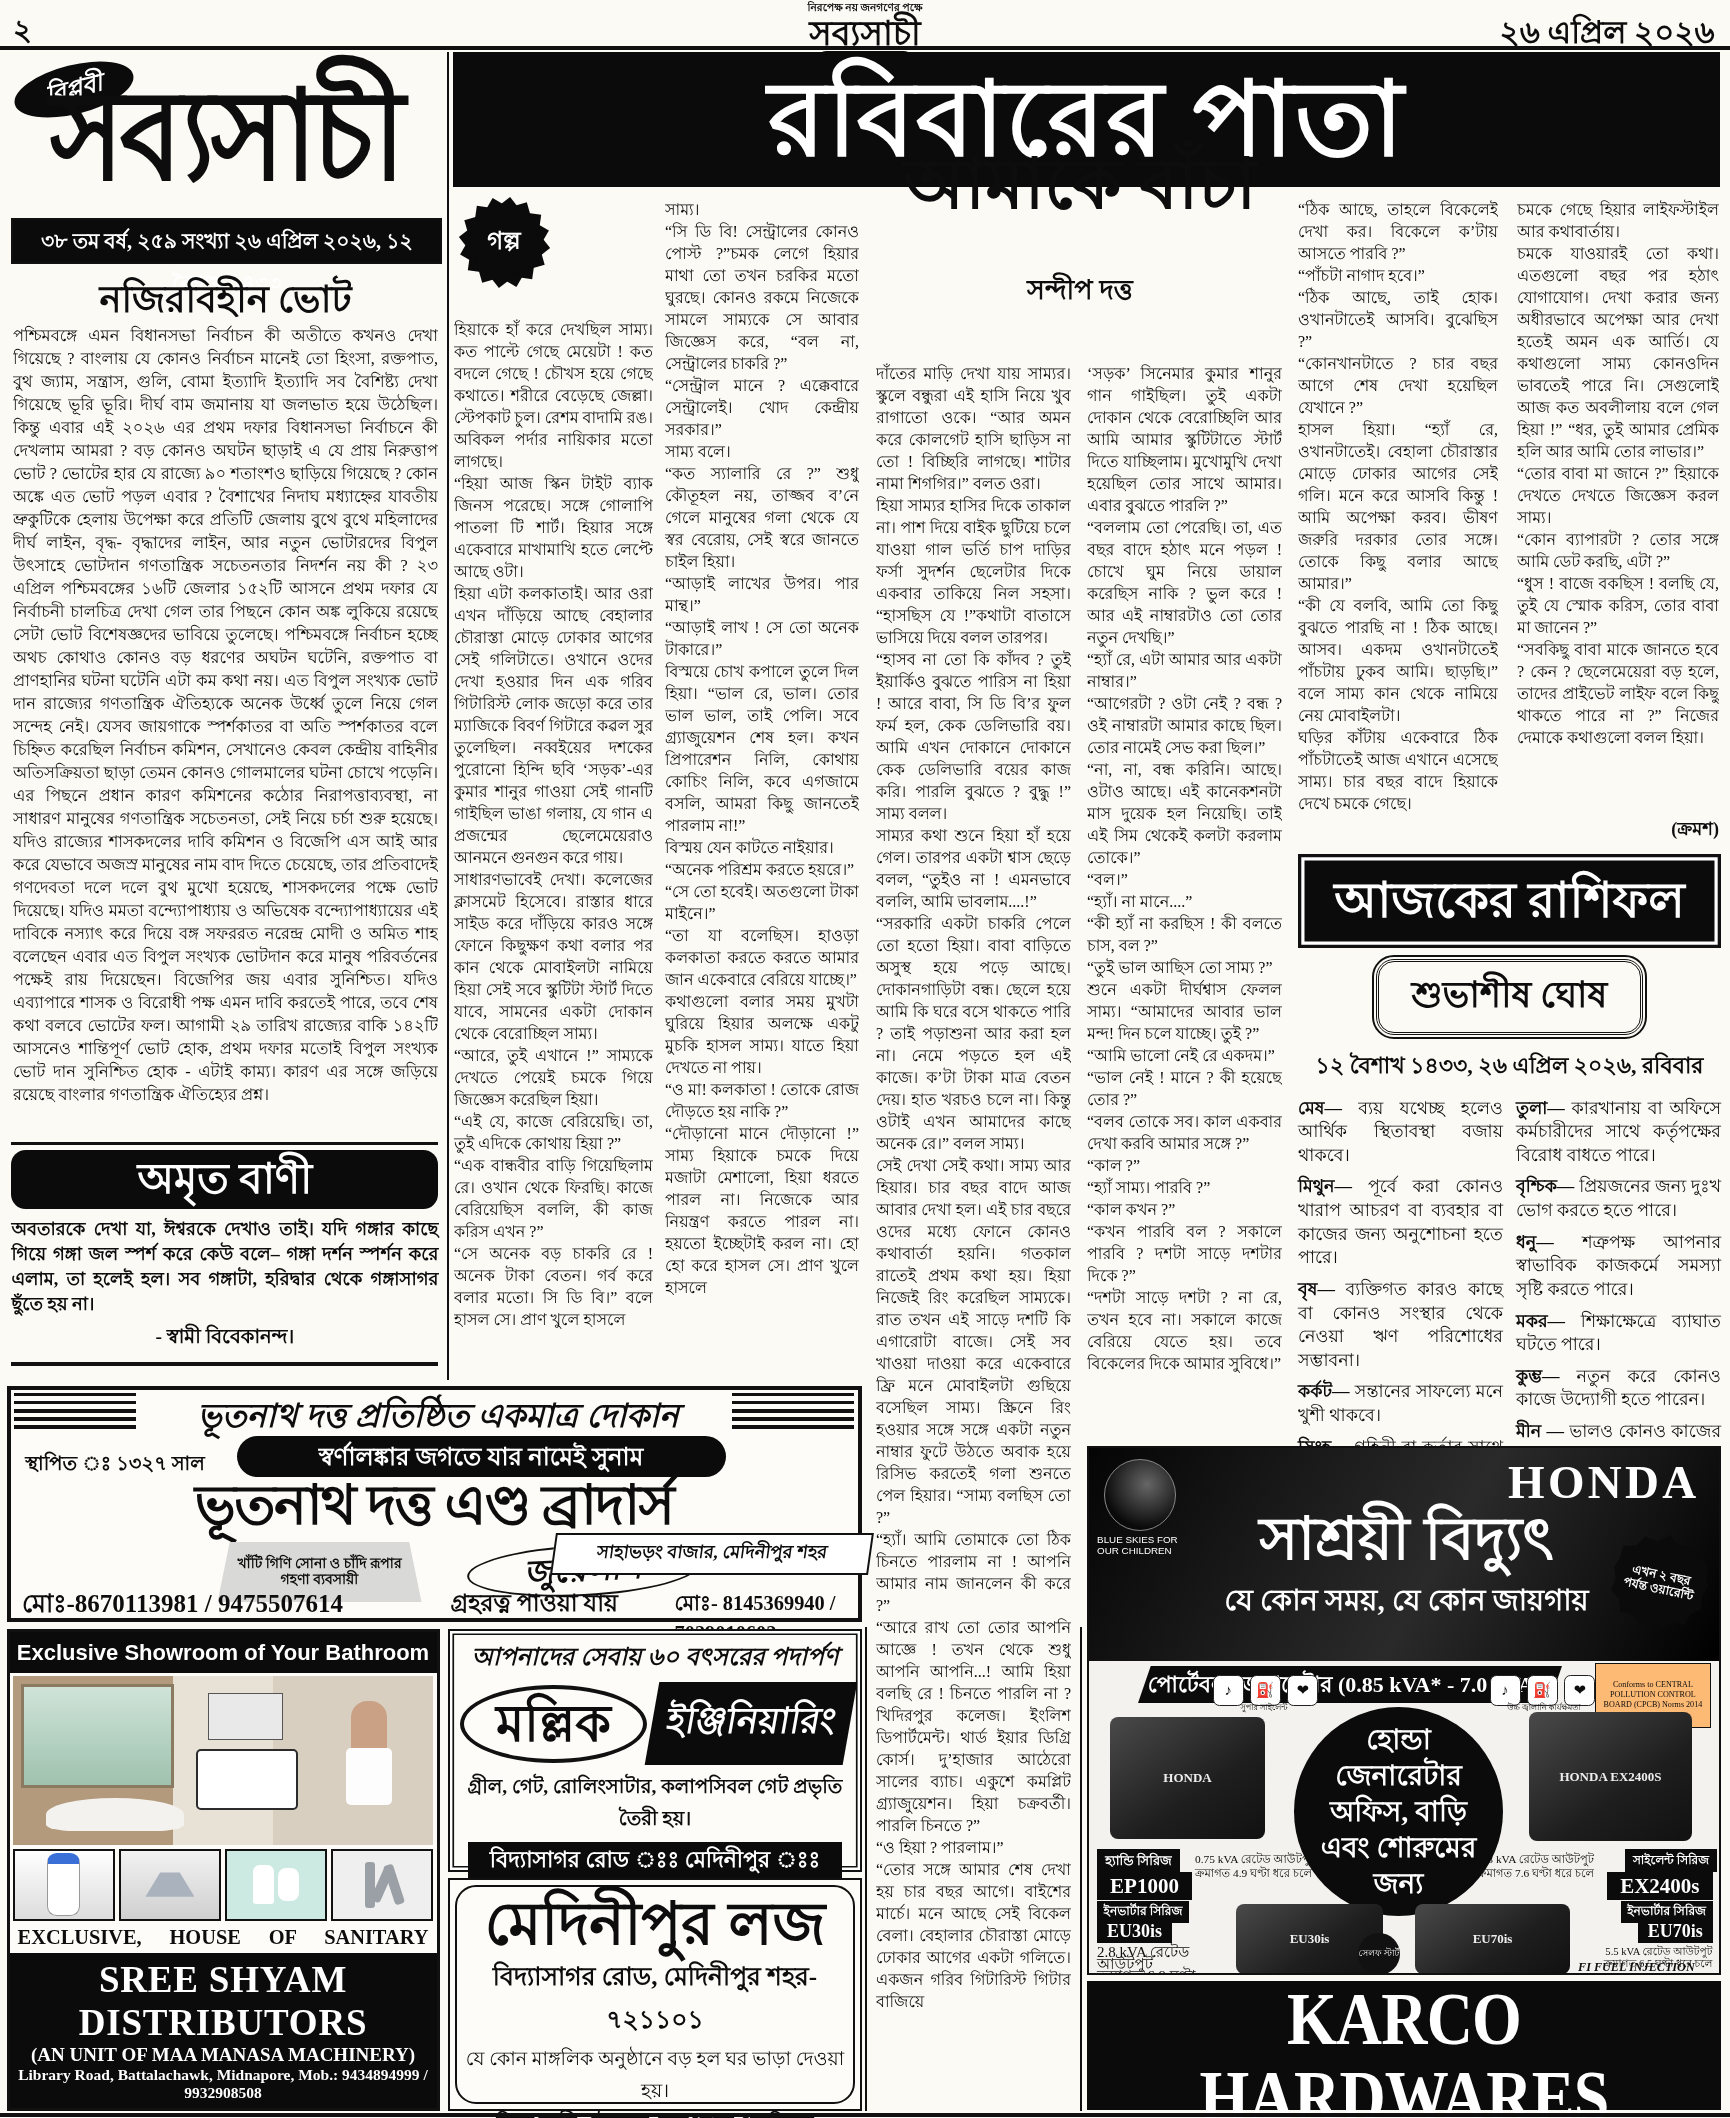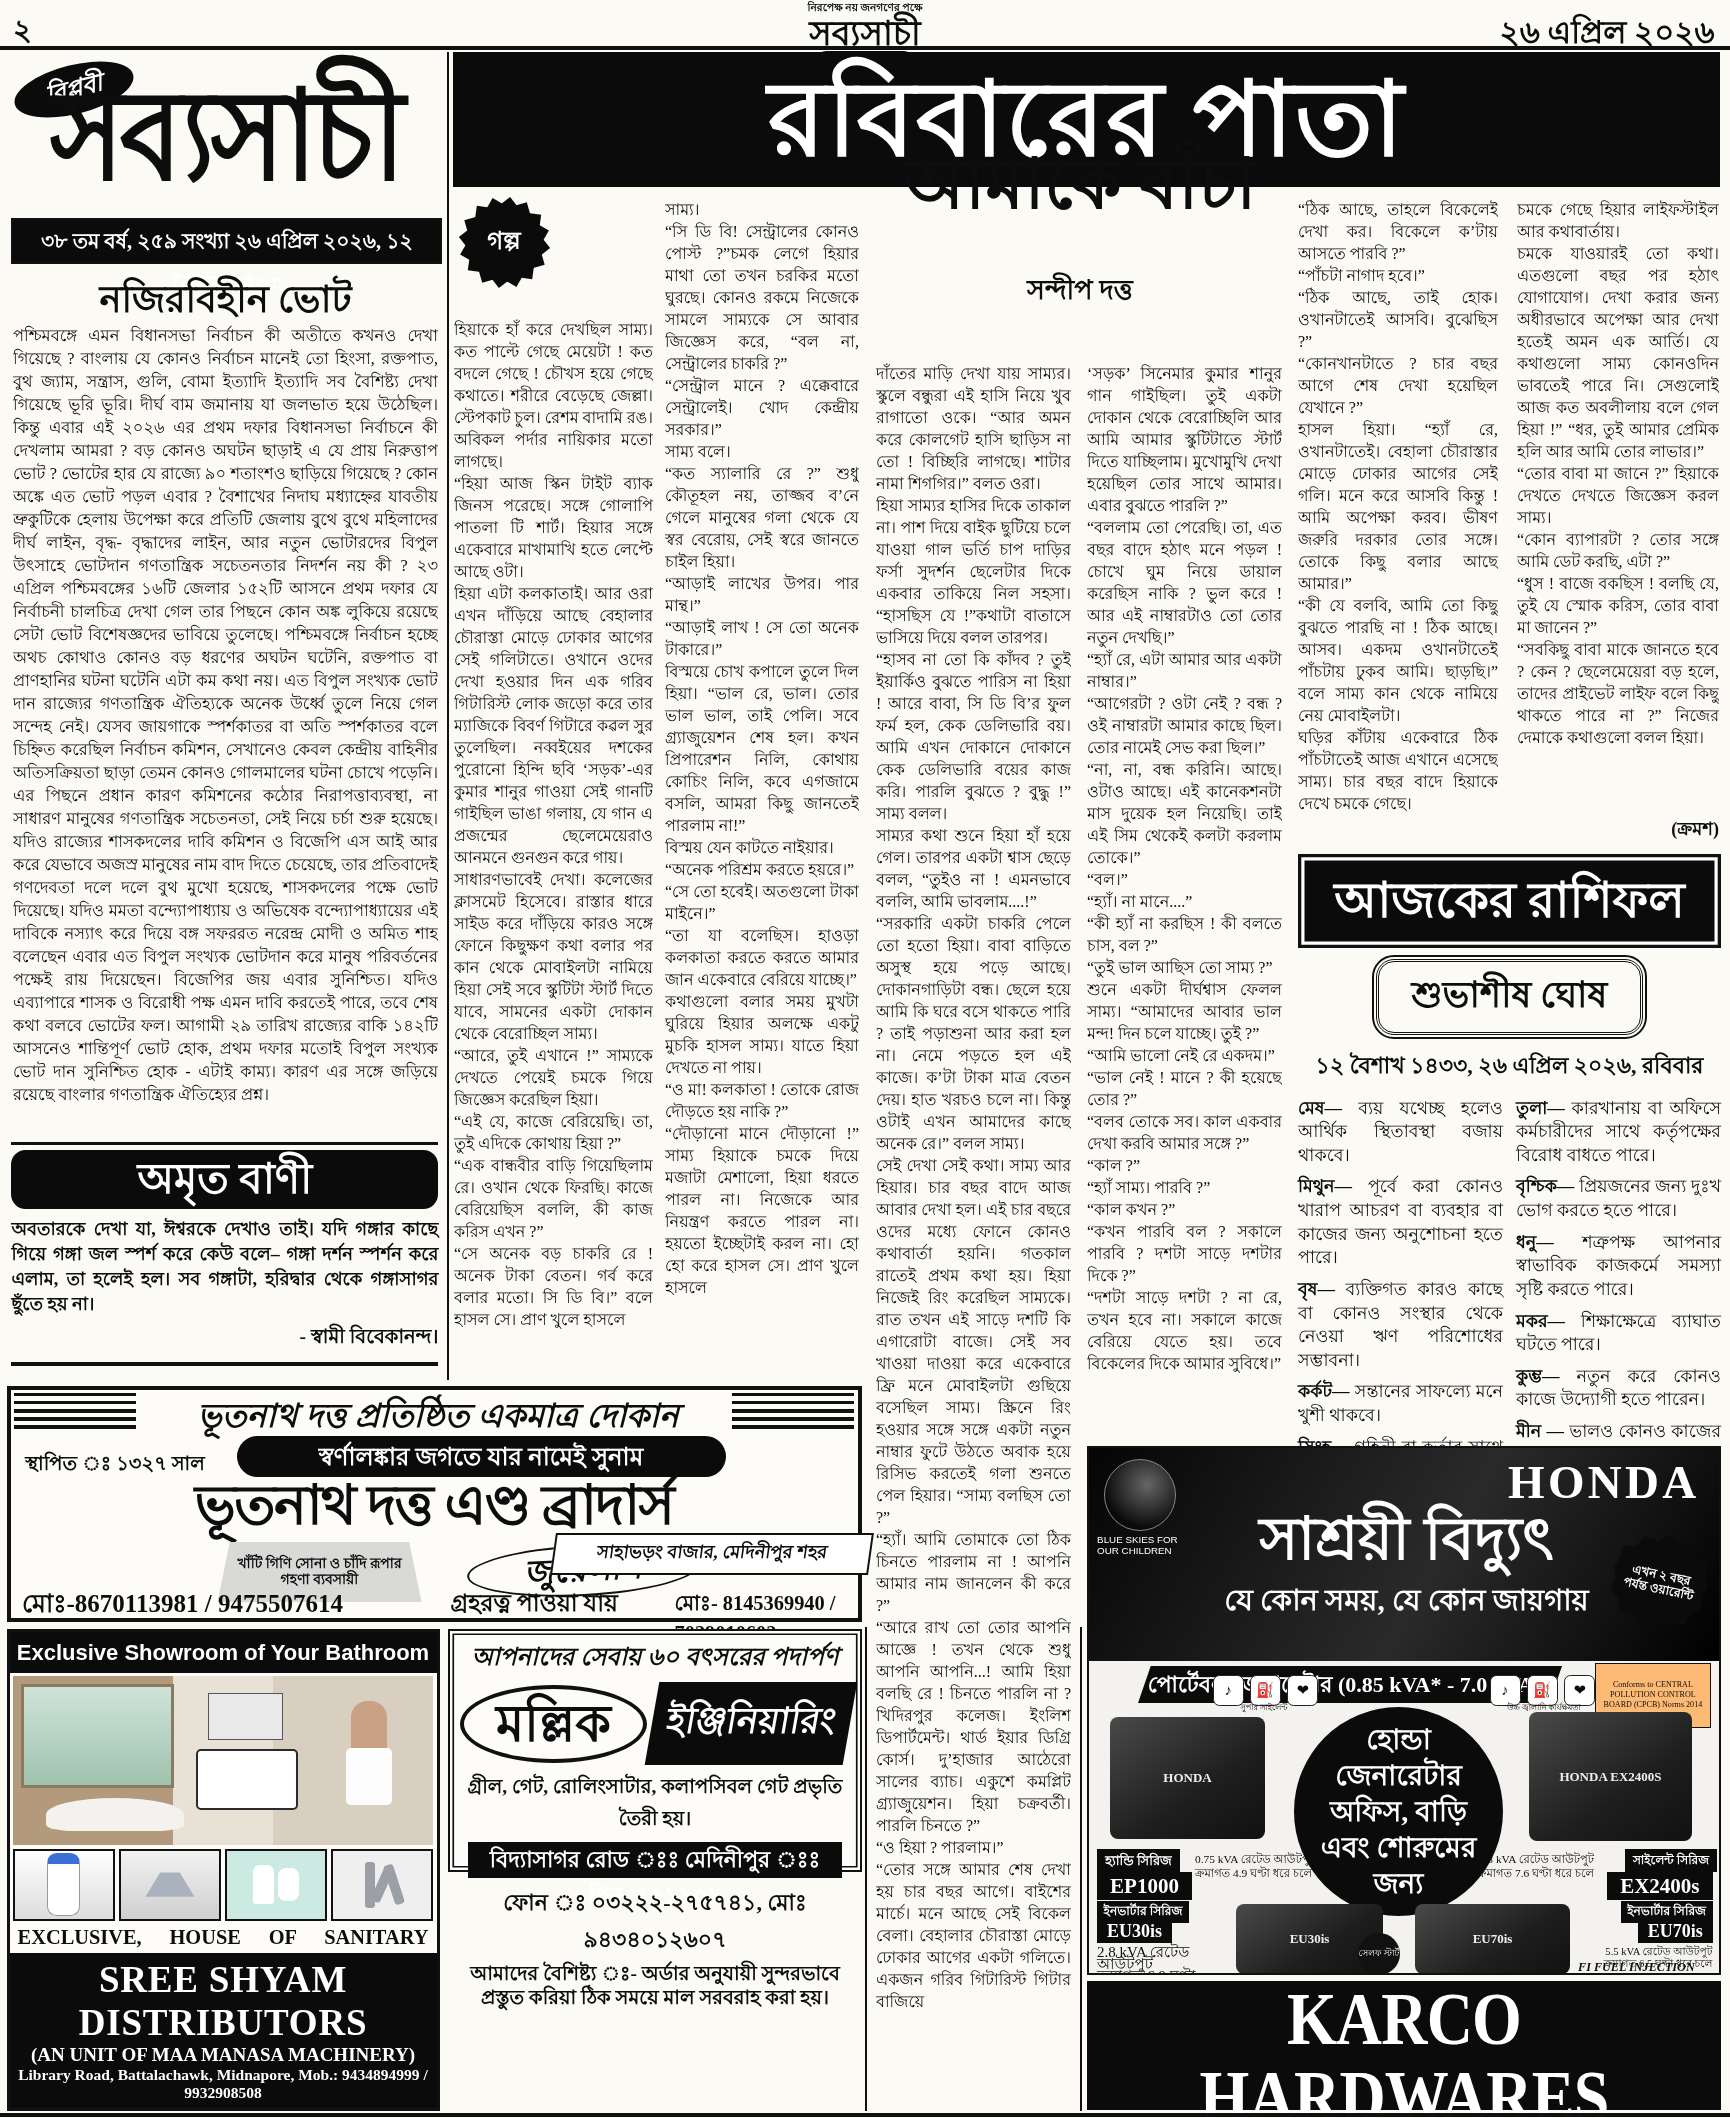--- a/index.html
+++ b/index.html
@@ -53,21 +53,21 @@
   <div class="abs c b" style="left:6.5px;top:68px;width:438px;font-size:112px;line-height:122px;letter-spacing:-4.1px;transform:scaleY(1.12);transform-origin:top;">সব্যসাচী</div>
   <div class="abs inv c b" style="left:11.4px;top:218px;width:427px;height:42px;line-height:42px;font-size:20.4px;border:2.4px solid #111;">৩৮ তম বর্ষ, ২৫৯ সংখ্যা ২৬ এপ্রিল ২০২৬, ১২ বৈশাখ ১৪৩৩</div>
 
   <div class="abs c b" style="left:6.5px;top:270px;width:438px;font-size:37px;">নজিরবিহীন ভোট</div>
   <div class="abs j pre" style="left:13px;top:324px;width:425px;height:815px;font-size:16.3px;line-height:23px;overflow:hidden;">পশ্চিমবঙ্গে এমন বিধানসভা নির্বাচন কী অতীতে কখনও দেখা গিয়েছে ? বাংলায় যে কোনও নির্বাচন মানেই তো হিংসা, রক্তপাত, বুথ জ্যাম, সন্ত্রাস, গুলি, বোমা ইত্যাদি ইত্যাদি সব বৈশিষ্ট্য দেখা গিয়েছে ভূরি ভূরি। দীর্ঘ বাম জমানায় যা জলভাত হয়ে উঠেছিল। কিন্তু এবার এই ২০২৬ এর প্রথম দফার বিধানসভা নির্বাচনে কী দেখলাম আমরা ? বড় কোনও অঘটন ছাড়াই এ যে প্রায় নিরুত্তাপ ভোট ? ভোটের হার যে রাজ্যে ৯০ শতাংশও ছাড়িয়ে গিয়েছে ? কোন অঙ্কে এত ভোট পড়ল এবার ? বৈশাখের নিদাঘ মধ্যাহ্নের যাবতীয় ভ্রুকুটিকে হেলায় উপেক্ষা করে প্রতিটি জেলায় বুথে বুথে মহিলাদের দীর্ঘ লাইন, বৃদ্ধ- বৃদ্ধাদের লাইন, আর নতুন ভোটারদের বিপুল উৎসাহে ভোটদান গণতান্ত্রিক সচেতনতার নিদর্শন নয় কী ? ২৩ এপ্রিল পশ্চিমবঙ্গের ১৬টি জেলার ১৫২টি আসনে প্রথম দফার যে নির্বাচনী চালচিত্র দেখা গেল তার পিছনে কোন অঙ্ক লুকিয়ে রয়েছে সেটা ভোট বিশেষজ্ঞদের ভাবিয়ে তুলেছে। পশ্চিমবঙ্গে নির্বাচন হচ্ছে অথচ কোথাও কোনও বড় ধরণের অঘটন ঘটেনি, রক্তপাত বা প্রাণহানির ঘটনা ঘটেনি এটা কম কথা নয়। এত বিপুল সংখ্যক ভোট দান রাজ্যের গণতান্ত্রিক ঐতিহ্যকে অনেক উর্ধ্বে তুলে নিয়ে গেল সন্দেহ নেই। যেসব জায়গাকে স্পর্শকাতর বা অতি স্পর্শকাতর বলে চিহ্নিত করেছিল নির্বাচন কমিশন, সেখানেও কেবল কেন্দ্রীয় বাহিনীর অতিসক্রিয়তা ছাড়া তেমন কোনও গোলমালের ঘটনা চোখে পড়েনি। এর পিছনে প্রধান কারণ কমিশনের কঠোর নিরাপত্তাব্যবস্থা, না সাধারণ মানুষের গণতান্ত্রিক সচেতনতা, সেই নিয়ে চর্চা শুরু হয়েছে। যদিও রাজ্যের শাসকদলের দাবি কমিশন ও বিজেপি এস আই আর করে যেভাবে অজস্র মানুষের নাম বাদ দিতে চেয়েছে, তার প্রতিবাদেই গণদেবতা দলে দলে বুথ মুখো হয়েছে, শাসকদলের পক্ষে ভোট দিয়েছে। যদিও মমতা বন্দ্যোপাধ্যায় ও অভিষেক বন্দ্যোপাধ্যায়ের এই দাবিকে নস্যাৎ করে দিয়ে বঙ্গ সফররত নরেন্দ্র মোদী ও অমিত শাহ বলেছেন এবার এত বিপুল সংখ্যক ভোটদান করে মানুষ পরিবর্তনের পক্ষেই রায় দিয়েছেন। বিজেপির জয় এবার সুনিশ্চিত। যদিও এব্যাপারে শাসক ও বিরোধী পক্ষ এমন দাবি করতেই পারে, তবে শেষ কথা বলবে ভোটের ফল। আগামী ২৯ তারিখ রাজ্যের বাকি ১৪২টি আসনেও শান্তিপূর্ণ ভোট হোক, প্রথম দফার মতোই বিপুল সংখ্যক ভোট দান সুনিশ্চিত হোক - এটাই কাম্য। কারণ এর সঙ্গে জড়িয়ে রয়েছে বাংলার গণতান্ত্রিক ঐতিহ্যের প্রশ্ন।</div>
 
   <div class="abs" style="left:11.4px;top:1142px;width:427px;">
     <div class="rule-h" style="width:100%;height:3.3px;"></div>
     <div class="inv c b" style="margin-top:4.9px;height:59px;line-height:59px;font-size:42px;border-radius:14.7px;">অমৃত বাণী</div>
     <div class="j" style="margin-top:8.1px;font-size:18px;line-height:25px;font-weight:bold;">অবতারকে দেখা যা, ঈশ্বরকে দেখাও তাই। যদি গঙ্গার কাছে গিয়ে গঙ্গা জল স্পর্শ করে কেউ বলে– গঙ্গা দর্শন স্পর্শন করে এলাম, তা হলেই হল। সব গঙ্গাটা, হরিদ্বার থেকে গঙ্গাসাগর ছুঁতে হয় না।</div>
-    <div class="b" style="text-align:right;font-size:19.5px;margin-top:4.9px;">- স্বামী বিবেকানন্দ।</div>
+    <div class="b" style="text-align:center;font-size:19.5px;margin-top:4.9px;">- স্বামী বিবেকানন্দ।</div>
     <div class="rule-h" style="width:100%;height:3.3px;margin-top:8.1px;"></div>
   </div>
 
   <div class="abs rule-v" style="left:447px;top:52px;height:1328px;"></div>
 
   <div class="abs inv c b" style="left:453px;top:52px;width:1267px;height:135px;line-height:135px;font-size:104px;letter-spacing:1.6px;">রবিবারের পাতা</div>
 
   <div class="abs burst" style="left:456px;top:194px;">
     <i></i>
       <i></i>
@@ -238,20 +238,29 @@
     <div style="display:flex;align-items:center;justify-content:center;gap:4.9px;margin-top:4.9px;">
       <span class="c b" style="display:inline-block;width:179px;height:70px;line-height:70px;border:4.1px solid #111;border-radius:50%;font-size:51px;">মল্লিক</span>
       <span class="inv c b" style="display:inline-block;padding:11.4px 14.7px;font-size:36px;transform:skewX(-10deg);">ইঞ্জিনিয়ারিং</span>
     </div>
     <div class="c b" style="margin-top:6.5px;font-size:19.5px;">গ্রীল, গেট, রোলিংসাটার, কলাপসিবল গেট প্রভৃতি তৈরী হয়।</div>
     <div class="inv c b" style="margin:6.5px 18px 0 18px;height:36px;line-height:36px;font-size:22px;">বিদ্যাসাগর রোড ঃঃ মেদিনীপুর ঃঃ পিন- ৭২১১০১</div>
     <div class="c b" style="margin-top:6.5px;font-size:22px;">ফোন ঃ ০৩২২২-২৭৫৭৪১,  মোঃ  ৯৪৩৪০১২৬০৭</div>
     <div class="c b" style="margin:3.3px 13px 0 13px;font-size:19.5px;line-height:24.4px;">আমাদের বৈশিষ্ট্য ঃ- অর্ডার অনুযায়ী সুন্দরভাবে প্রস্তুত করিয়া ঠিক সময়ে মাল সরবরাহ করা হয়।</div>
   </div>
 
+  <div class="abs box" style="left:448px;top:1878px;width:414px;height:233px;border-width:2.4px;">
+    <div style="position:absolute;inset:4.9px;border:2.4px solid #111;border-radius:21px;padding:4.9px 8.1px;box-sizing:border-box;text-align:center;">
+      <div class="b" style="font-size:59px;line-height:65px;">মেদিনীপুর লজ</div>
+      <div class="b" style="font-size:25px;">বিদ্যাসাগর রোড, মেদিনীপুর শহর- ৭২১১০১</div>
+      <div style="font-size:19px;margin-top:1.6px;">যে কোন মাঙ্গলিক অনুষ্ঠানে বড় হল ঘর ভাড়া দেওয়া হয়।</div>
+      <div class="b" style="font-size:20.4px;">বিয়ে বাড়ী, বৌভাত, অন্নপ্রাশন প্রভৃতিতে</div>
+
+    </div>
+  </div>
 
   <div class="abs" style="left:1087px;top:1446px;width:634px;height:529px;border:2.4px solid #111;background:#f3f2ee;box-sizing:border-box;overflow:hidden;">
     <div style="position:relative;height:213px;background:linear-gradient(120deg,#050505,#2a2a2a 55%,#000);color:#fff;">
       <div class="abs" style="left:14.7px;top:11.4px;width:70px;height:70px;border-radius:50%;background:radial-gradient(circle at 60% 35%,#666,#0a0a0a 70%);border:1.6px solid #888;"></div>
       <div class="abs" style="left:8.1px;top:86px;width:98px;font-size:9.8px;line-height:11.4px;font-family:'Liberation Sans',sans-serif;">BLUE SKIES FOR OUR CHILDREN</div>
       <div class="abs b" style="right:19.5px;top:6.5px;font-size:47px;letter-spacing:3.3px;">HONDA</div>
       <div class="abs c b" style="left:122px;top:46px;width:391px;font-size:59px;">সাশ্রয়ী বিদ্যুৎ</div>
       <div class="abs c b" style="left:122px;top:129px;width:391px;font-size:29px;">যে কোন সময়, যে কোন জায়গায়</div>
       <div class="abs inv c" style="right:11.4px;top:86px;width:96px;height:96px;transform:rotate(12deg);clip-path:polygon(50% 0,61% 9%,75% 7%,82% 18%,95% 21%,96% 34%,100% 44%,96% 56%,98% 69%,88% 76%,84% 89%,71% 89%,61% 97%,50% 92%,39% 97%,29% 89%,16% 89%,12% 76%,2% 69%,4% 56%,0 44%,4% 34%,5% 21%,18% 18%,25% 7%,39% 9%);
            display:flex;align-items:center;justify-content:center;font-size:12.2px;line-height:14px;padding:11.4px;box-sizing:border-box;font-weight:bold;">এখন ২ বছর পর্যন্ত ওয়ারেন্টি</div>

